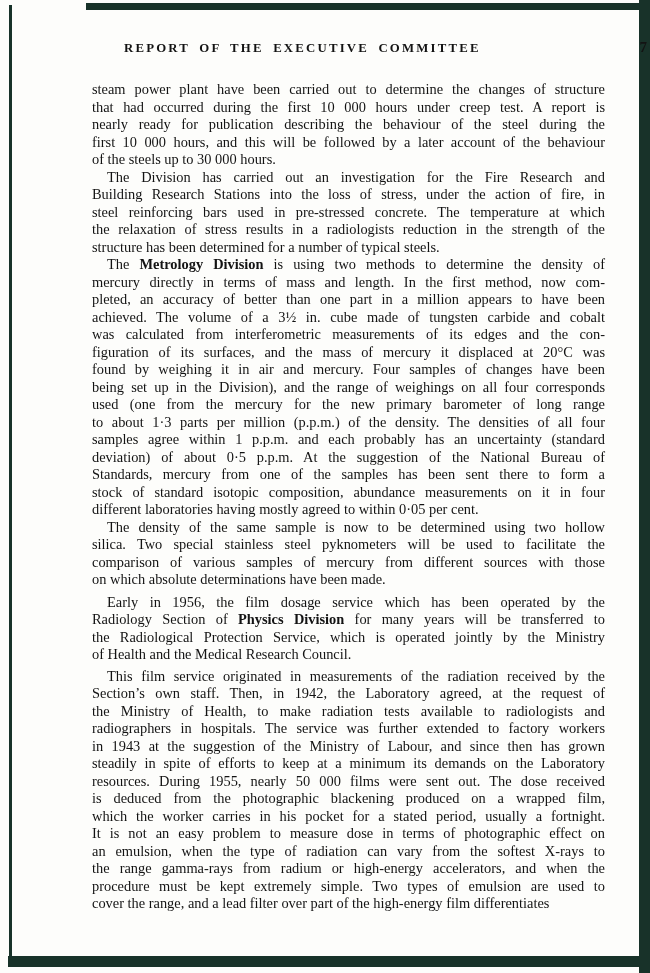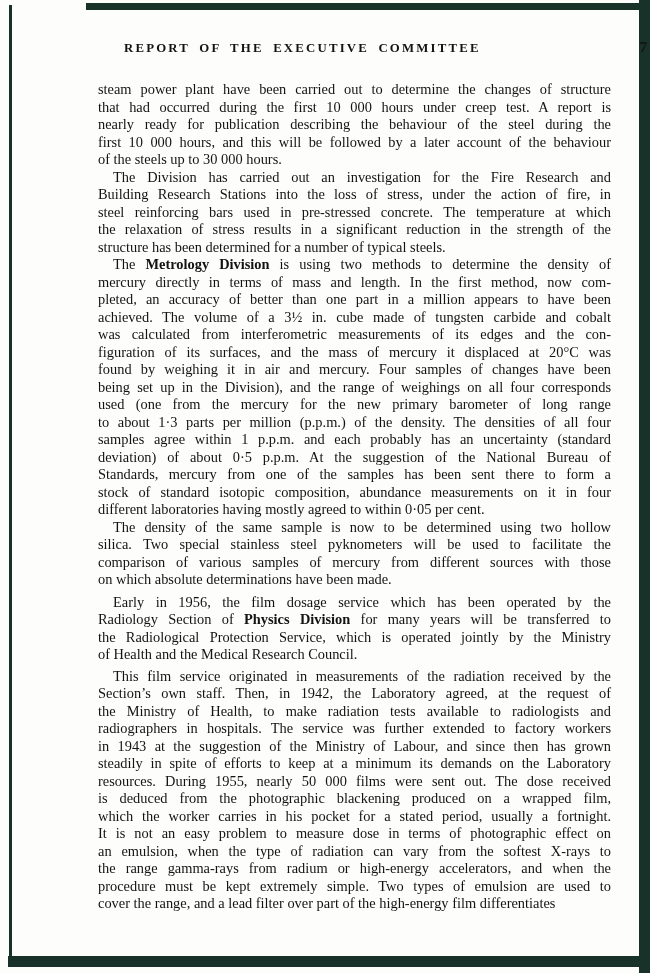--- a/index.html
+++ b/index.html
@@ -34,21 +34,21 @@
     word-spacing: 4px;
     white-space: nowrap;
   }
   .page-number {
     font-size: 15px;
     font-weight: bold;
   }
 
   .body-text {
     position: absolute;
-    left: 98px; top: 81px;
+    left: 92px; top: 81px;
     width: 513px;
     font-size: 14.4px;
     line-height: 17.5px;
   }
   .para { margin: 0; }
   .para.gap-sm { margin-top: 5px; }
   .para.gap-md { margin-top: 4px; }
   .line {
     text-align: justify;
     text-align-last: justify;
@@ -77,21 +77,21 @@
         <div class="line"><span>steam power plant have been carried out to determine the changes of structure</span></div>
         <div class="line"><span>that had occurred during the first 10 000 hours under creep test. A report is</span></div>
         <div class="line"><span>nearly ready for publication describing the behaviour of the steel during the</span></div>
         <div class="line"><span>first 10 000 hours, and this will be followed by a later account of the behaviour</span></div>
         <div class="line"><span>of the steels up to 30 000 hours.</span></div>
       </div>
       <div class="para indent">
         <div class="line"><span>The Division has carried out an investigation for the Fire Research and</span></div>
         <div class="line"><span>Building Research Stations into the loss of stress, under the action of fire, in</span></div>
         <div class="line"><span>steel reinforcing bars used in pre-stressed concrete. The temperature at which</span></div>
-        <div class="line"><span>the relaxation of stress results in a significant reduction in the strength of the</span></div>
+        <div class="line"><span>the relaxation of stress results in a radiologists reduction in the strength of the</span></div>
         <div class="line"><span>structure has been determined for a number of typical steels.</span></div>
       </div>
       <div class="para indent">
         <div class="line"><span>The </span><b>Metrology Division</b><span> is using two methods to determine the density of</span></div>
         <div class="line"><span>mercury directly in terms of mass and length. In the first method, now com-</span></div>
         <div class="line"><span>pleted, an accuracy of better than one part in a million appears to have been</span></div>
         <div class="line"><span>achieved. The volume of a 3½ in. cube made of tungsten carbide and cobalt</span></div>
         <div class="line"><span>was calculated from interferometric measurements of its edges and the con-</span></div>
         <div class="line"><span>figuration of its surfaces, and the mass of mercury it displaced at 20°C was</span></div>
         <div class="line"><span>found by weighing it in air and mercury. Four samples of changes have been</span></div>

